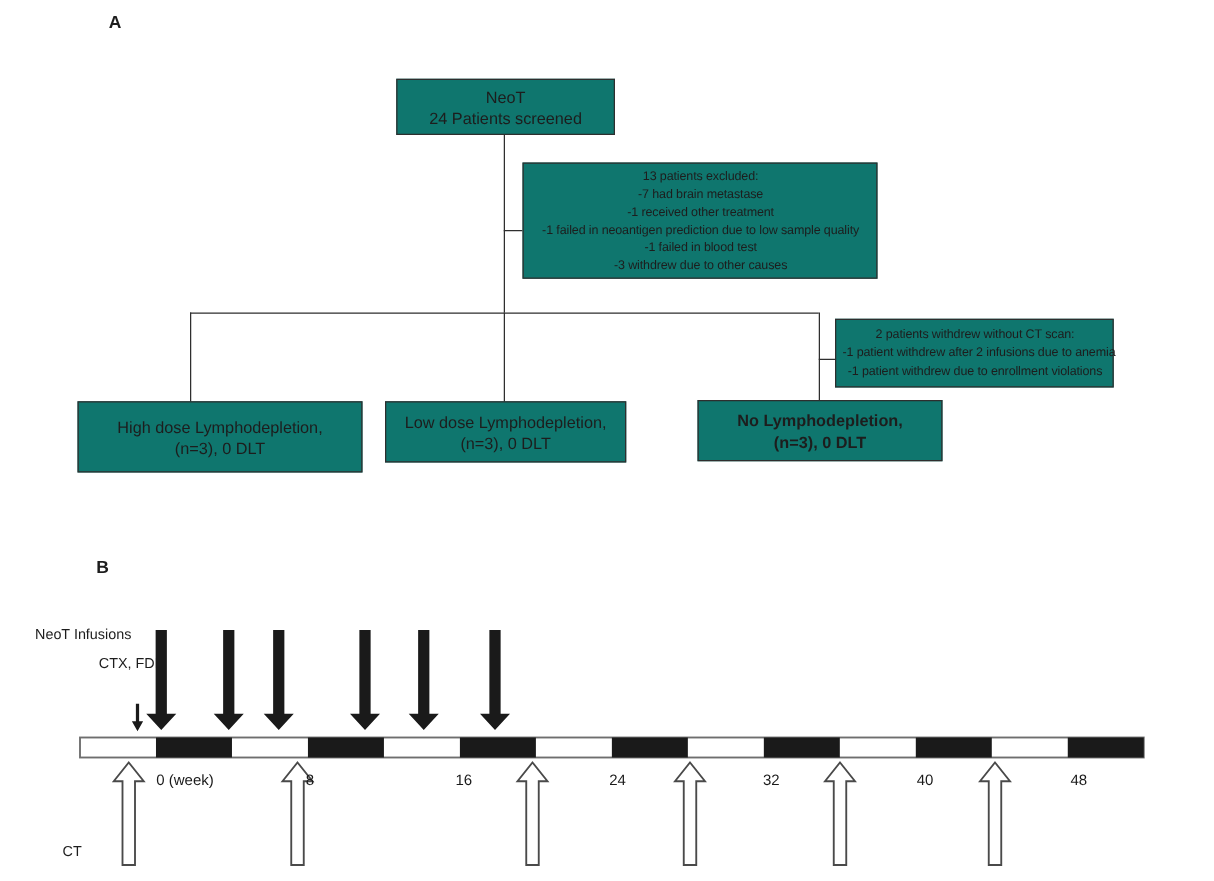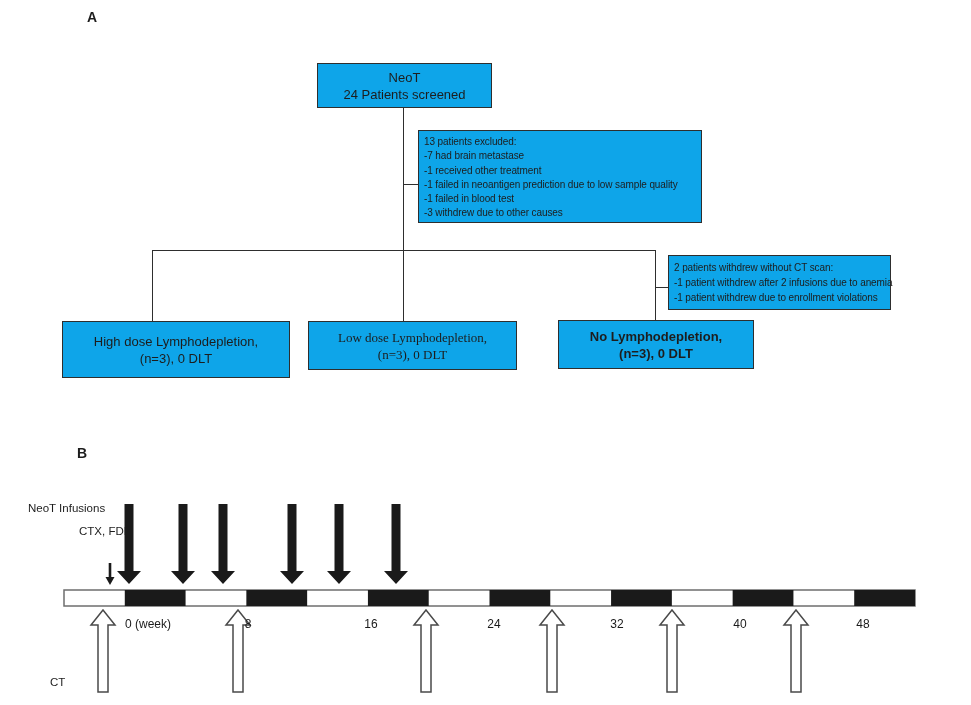--- a/index.html
+++ b/index.html
@@ -1,22 +1,22 @@
 <!DOCTYPE html>
 <html><head>
 <meta charset="utf-8">
 <style>
   html,body{margin:0;padding:0;background:#fff;}
   #figure{position:relative;width:971px;height:705px;background:#ffffff;
     font-family:"Liberation Sans",sans-serif;color:#1d1d1d;overflow:hidden;}
   .panel-label{position:absolute;font-size:14px;font-weight:bold;color:#1d1d1d;}
-  .fc-box{position:absolute;border:1.5px solid #2e2e2e;background:#0ea5e9;box-sizing:border-box;}
+  .fc-box{position:absolute;border:1.5px solid #2e2e2e;background:#0f766e;box-sizing:border-box;}
   .fc-box.center{display:flex;flex-direction:column;align-items:center;justify-content:center;
     text-align:center;font-size:13px;line-height:17px;}
-  .fc-box.note{font-size:10px;line-height:14.3px;padding:4px 4px 2px 5px;white-space:nowrap;letter-spacing:-0.1px;}
+  .fc-box.note{font-size:10px;line-height:14.3px;padding:4px 4px 2px 5px;white-space:nowrap;letter-spacing:-0.1px;text-align:center;}
   .fc-line{position:absolute;background:#2e2e2e;}
   .b-label{position:absolute;font-size:11.5px;color:#1d1d1d;text-align:left;}
   svg text{font-family:"Liberation Sans",sans-serif;}
 </style>
 </head>
 <body>
 
 <div id="figure">
 
   <div class="panel-label" style="left:87px;top:9px;">A</div>
@@ -47,21 +47,21 @@
     <div>2 patients withdrew without CT scan:</div>
     <div>-1 patient withdrew after 2 infusions due to anemia</div>
     <div>-1 patient withdrew due to enrollment violations</div>
   </div>
 
   <div class="fc-box center" style="left:62px;top:321px;width:228px;height:57px;">
     <div>High dose Lymphodepletion,</div>
     <div>(n=3), 0 DLT</div>
   </div>
 
-  <div class="fc-box center" style="left:308px;top:321px;width:209px;height:49px;font-family:Liberation Serif, serif;">
+  <div class="fc-box center" style="left:308px;top:321px;width:193px;height:49px;">
     <div>Low dose Lymphodepletion,</div>
     <div>(n=3), 0 DLT</div>
   </div>
 
   <div class="fc-box center" style="left:558px;top:320px;width:196px;height:49px;font-weight:bold;">
     <div>No Lymphodepletion,</div>
     <div>(n=3), 0 DLT</div>
   </div>
 
   <div class="panel-label" style="left:77px;top:445px;">B</div>

